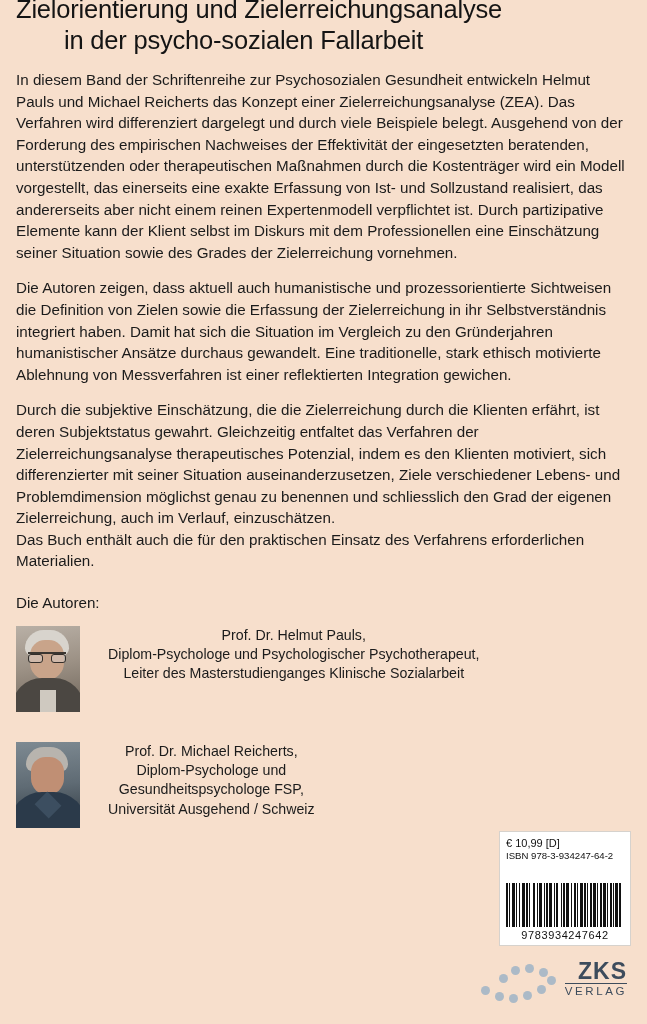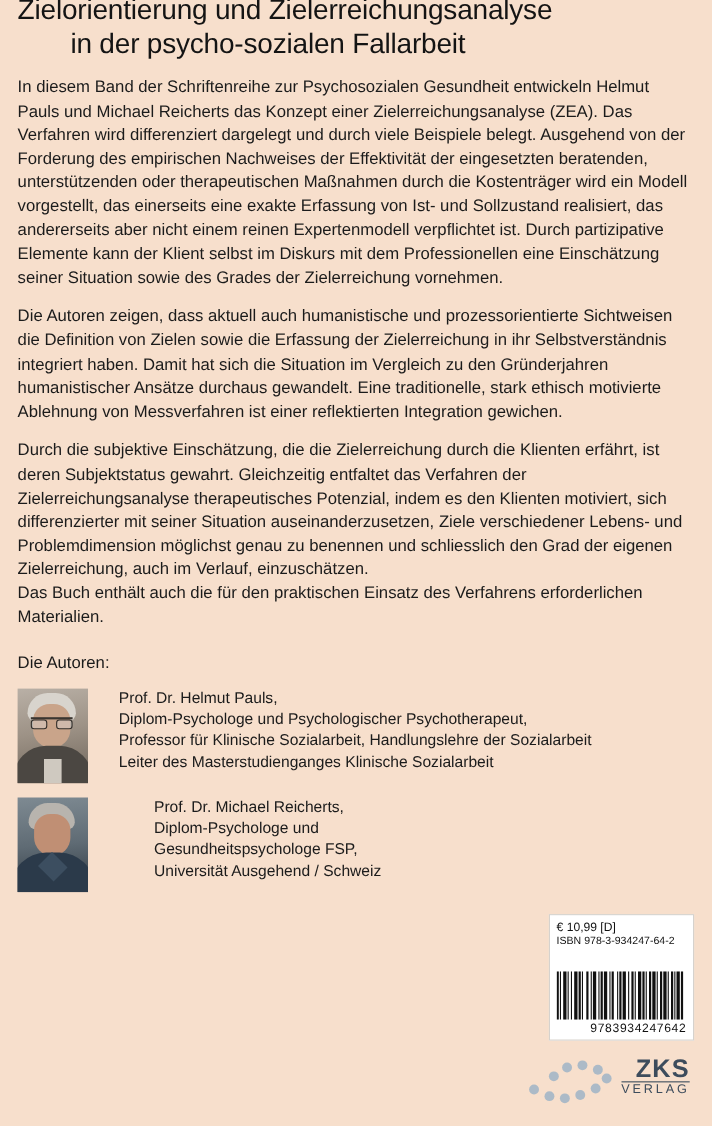--- a/index.html
+++ b/index.html
@@ -54,22 +54,21 @@
     font-size: 15.2px;
     line-height: 21.6px;
     margin-top: 20px;
   }
   .author-block {
     display: flex;
     align-items: flex-start;
     margin-top: 12px;
   }
   .author-block.second {
-    margin-top: 13px;
-    gap: 32px;
+    margin-top: 30px;
   }
   .portrait {
     width: 64px;
     height: 86px;
     flex: 0 0 64px;
     position: relative;
     overflow: hidden;
     background: #8d7f76;
     border: 0;
   }
@@ -156,21 +155,21 @@
     width: 20px; height: 18px;
     background: #3c4e60;
     transform: rotate(45deg);
   }
   .author-text {
     margin-left: 28px;
     font-size: 14.2px;
     line-height: 19.4px;
     color: #1b1b1b;
   }
-  .author-text .nm { display: block; }
+  .author-text .nm { display: block; text-align: center; }
   .barcode-box {
     position: absolute;
     right: 16px;
     bottom: 72px;
     width: 132px;
     background: #ffffff;
     border: 1px solid #d6d2cd;
     box-sizing: border-box;
     padding: 5px 6px 4px 6px;
   }
@@ -192,21 +191,21 @@
     align-items: stretch;
     gap: 0;
     overflow: hidden;
   }
   .barcode-bars i {
     display: block;
     background: #111;
     height: 100%;
   }
   .barcode-digits {
-    text-align: right;
+    text-align: center;
     font-size: 11px;
     letter-spacing: 0.6px;
     color: #111;
     margin-top: 2px;
     font-family: "Liberation Sans", sans-serif;
   }
   .logo {
     position: absolute;
     right: 16px;
     bottom: 4px;
@@ -269,21 +268,20 @@
     <div class="portrait p-pauls">
       <div class="hair"></div>
       <div class="face"></div>
       <div class="torso"></div>
       <div class="shirt"></div>
       <div class="glasses"></div>
     </div>
     <div class="author-text">
       <span class="nm">Prof. Dr. Helmut Pauls,</span>
       <span class="nm">Diplom-Psychologe und Psychologischer Psychotherapeut,</span>
-      <span class="nm">Professor für Klinische Sozialarbeit, Handlungslehre der Sozialarbeit</span>
       <span class="nm">Leiter des Masterstudienganges Klinische Sozialarbeit</span>
     </div>
   </div>
 
   <div class="author-block second">
     <div class="portrait p-reicherts">
       <div class="hair"></div>
       <div class="face"></div>
       <div class="torso"></div>
       <div class="collar"></div>

